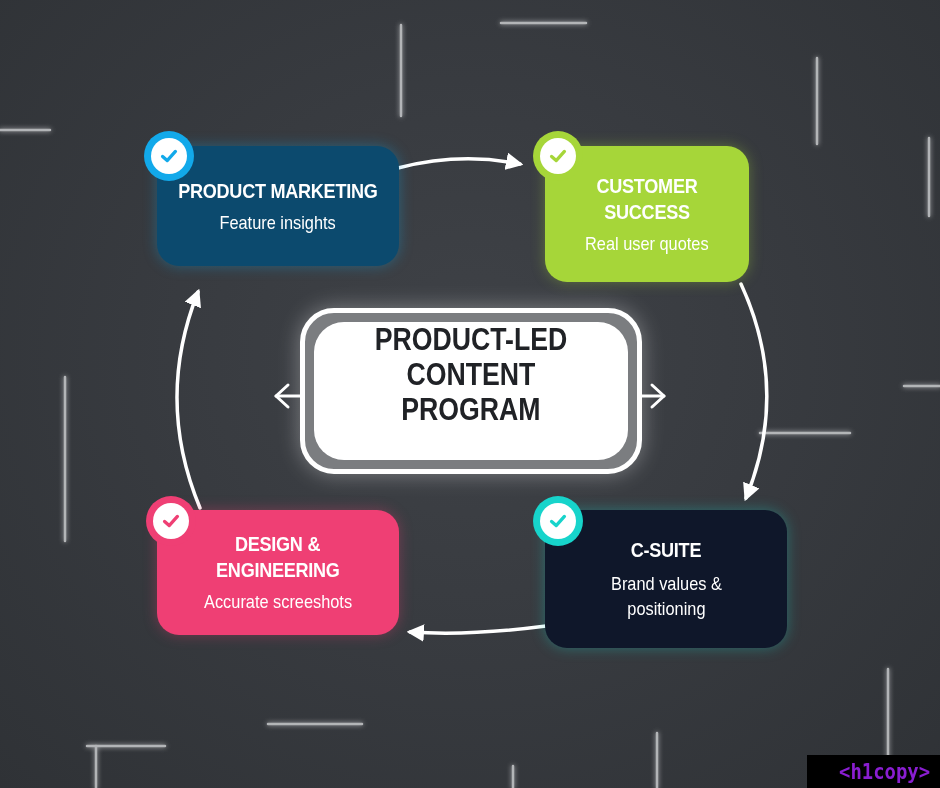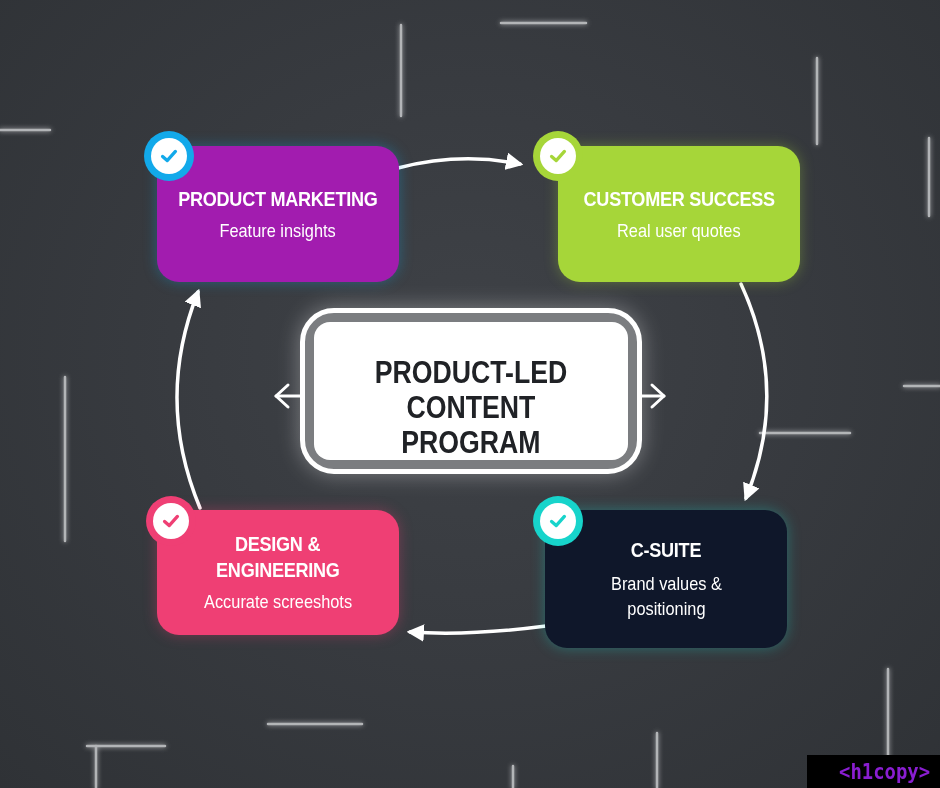--- a/index.html
+++ b/index.html
@@ -40,35 +40,35 @@
     border-radius: 50%;
     display: flex;
     align-items: center;
     justify-content: center;
   }
   .badge .inner {
     width: 36px; height: 36px; border-radius: 50%;
     background: #ffffff;
     display: flex; align-items: center; justify-content: center;
   }
-  #card-pm { left: 157px; top: 146px; width: 242px; height: 136px; background: #a21caf; box-shadow: 0 0 14px rgba(18,169,234,0.35); }
-  #card-cs { left: 545px; top: 146px; width: 242px; height: 136px; background: #a6d639; box-shadow: 0 0 14px rgba(166,214,57,0.35); margin-left: 13px; }
+  #card-pm { left: 157px; top: 146px; width: 242px; height: 120px; background: #0c4a6e; box-shadow: 0 0 14px rgba(18,169,234,0.35); }
+  #card-cs { left: 545px; top: 146px; width: 204px; height: 136px; background: #a6d639; box-shadow: 0 0 14px rgba(166,214,57,0.35); }
   #card-de { left: 157px; top: 510px; width: 242px; height: 125px; background: #ef3f74; box-shadow: 0 0 14px rgba(239,63,116,0.35); }
   #card-cx { left: 545px; top: 510px; width: 242px; height: 138px; background: #0f172a; box-shadow: 0 0 14px rgba(23,212,203,0.35); }
 
   #center-outer {
     position: absolute; left: 300px; top: 308px; width: 342px; height: 166px;
     border: 5px solid #ffffff; border-radius: 34px;
     background: #7b7d80;
     box-shadow: 0 0 22px rgba(255,255,255,0.35);
   }
   #center-inner {
     position: absolute; left: 9px; top: 9px; right: 9px; bottom: 9px;
-    background: #ffffff; border-radius: 16px;
-    display: flex; flex-direction: column; align-items: center; justify-content: flex-end;
+    background: #ffffff; border-radius: 30px;
+    display: flex; flex-direction: column; align-items: center; justify-content: flex-start;
   }
   #center-inner span {
     display: block;
     color: #202226;
     font-weight: bold;
     font-size: 31px;
     line-height: 35px;
     transform: scaleX(0.86);
   }
   #watermark {

